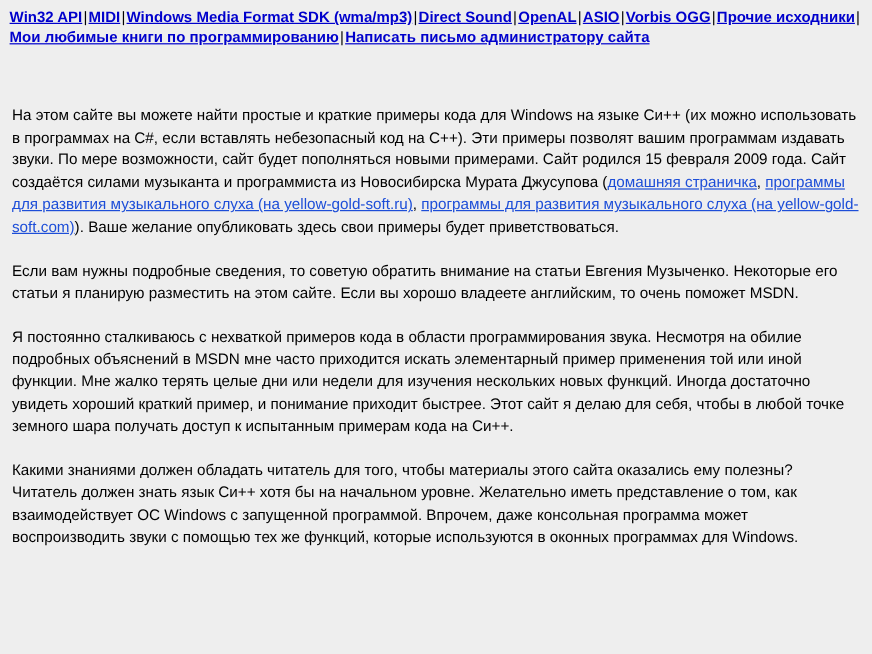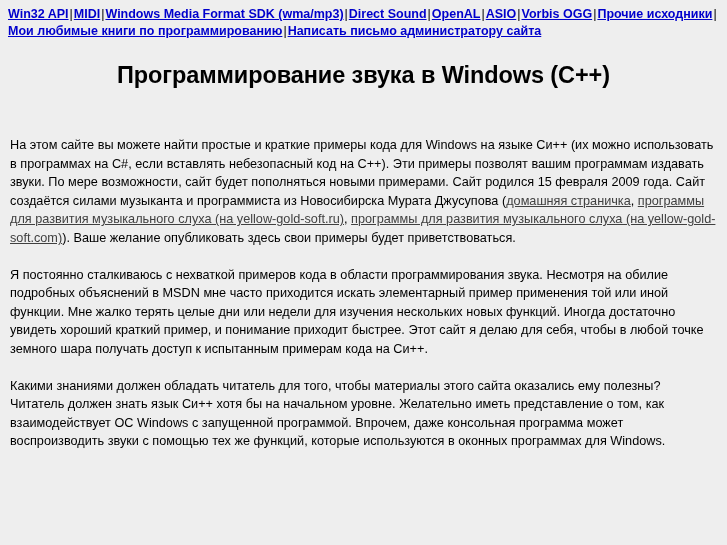--- a/index.html
+++ b/index.html
@@ -62,41 +62,41 @@
     box-sizing: border-box;
   }
   .content p {
     font-size: 12.7px;
     line-height: 18.6px;
     margin: 0 0 18px 0;
     text-align: left;
     color: #000000;
   }
   .content a {
-    color: #404040;
+    color: #1d4ed8;
     text-decoration: underline;
     font-weight: normal;
   }
 </style>
 </head>
 <body>
 
 <div class="page">
 
   <div class="nav">
     <a href="#">Win32 API</a><span class="sep">|</span><a href="#">MIDI</a><span class="sep">|</span><a href="#">Windows Media Format SDK (wma/mp3)</a><span class="sep">|</span><a href="#">Direct Sound</a><span class="sep">|</span><a href="#">OpenAL</a><span class="sep">|</span><a href="#">ASIO</a><span class="sep">|</span><a href="#">Vorbis OGG</a><span class="sep">|</span><a href="#">Прочие исходники</a><span class="sep">|</span><a href="#">Мои любимые книги по программированию</a><span class="sep">|</span><a href="#">Написать письмо администратору сайта</a>
   </div>
 
-  <h1 class="title">Программирование звука в Windows (C++)</h1>
 
   <div class="content">
 
     <p><span>На этом сайте вы можете найти простые и краткие примеры кода для Windows на языке Си++ (их можно использовать в программах на C#, если вставлять небезопасный код на C++). Эти примеры позволят вашим программам издавать звуки. По мере возможности, сайт будет пополняться новыми примерами. Сайт родился 15 февраля 2009 года. Сайт создаётся силами музыканта и программиста из Новосибирска Мурата Джусупова (</span><a href="#">домашняя страничка</a><span>, </span><a href="#">программы для развития музыкального слуха (на yellow-gold-soft.ru)</a><span>, </span><a href="#">программы для развития музыкального слуха (на yellow-gold-soft.com)</a><span>). Ваше желание опубликовать здесь свои примеры будет приветствоваться.</span></p>
 
 
+    <p>Если вам нужны подробные сведения, то советую обратить внимание на статьи Евгения Музыченко. Некоторые его статьи я планирую разместить на этом сайте. Если вы хорошо владеете английским, то очень поможет MSDN.</p>
 
     <p>Я постоянно сталкиваюсь с нехваткой примеров кода в области программирования звука. Несмотря на обилие подробных объяснений в MSDN мне часто приходится искать элементарный пример применения той или иной функции. Мне жалко терять целые дни или недели для изучения нескольких новых функций. Иногда достаточно увидеть хороший краткий пример, и понимание приходит быстрее. Этот сайт я делаю для себя, чтобы в любой точке земного шара получать доступ к испытанным примерам кода на Си++.</p>
 
     <p>Какими знаниями должен обладать читатель для того, чтобы материалы этого сайта оказались ему полезны? Читатель должен знать язык Си++ хотя бы на начальном уровне. Желательно иметь представление о том, как взаимодействует ОС Windows с запущенной программой. Впрочем, даже консольная программа может воспроизводить звуки с помощью тех же функций, которые используются в оконных программах для Windows.</p>
 
   </div>
 
 </div>
 
 </body></html>

